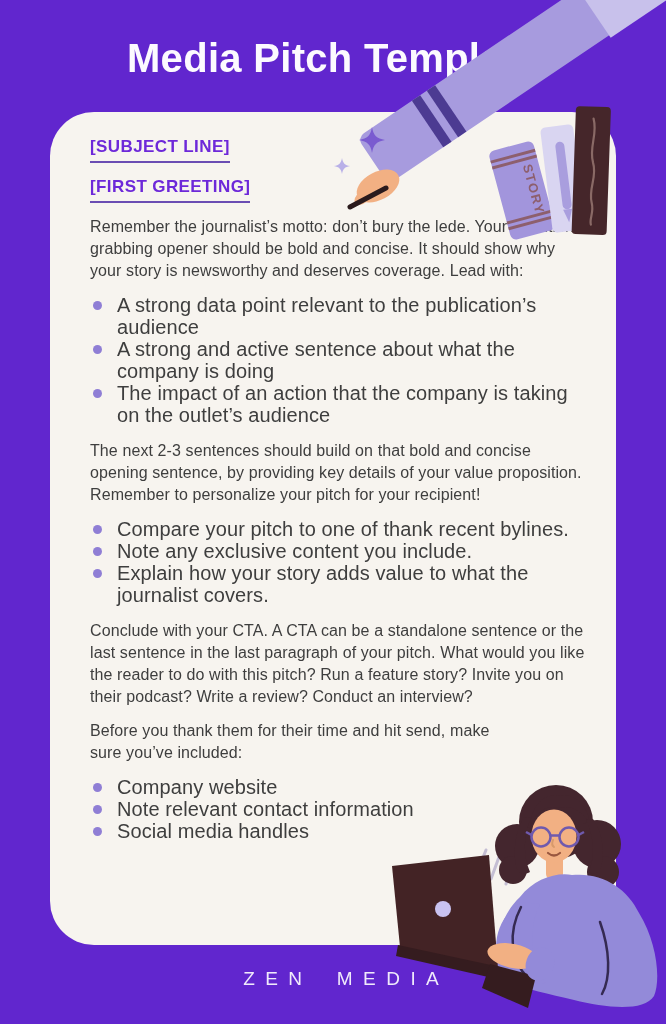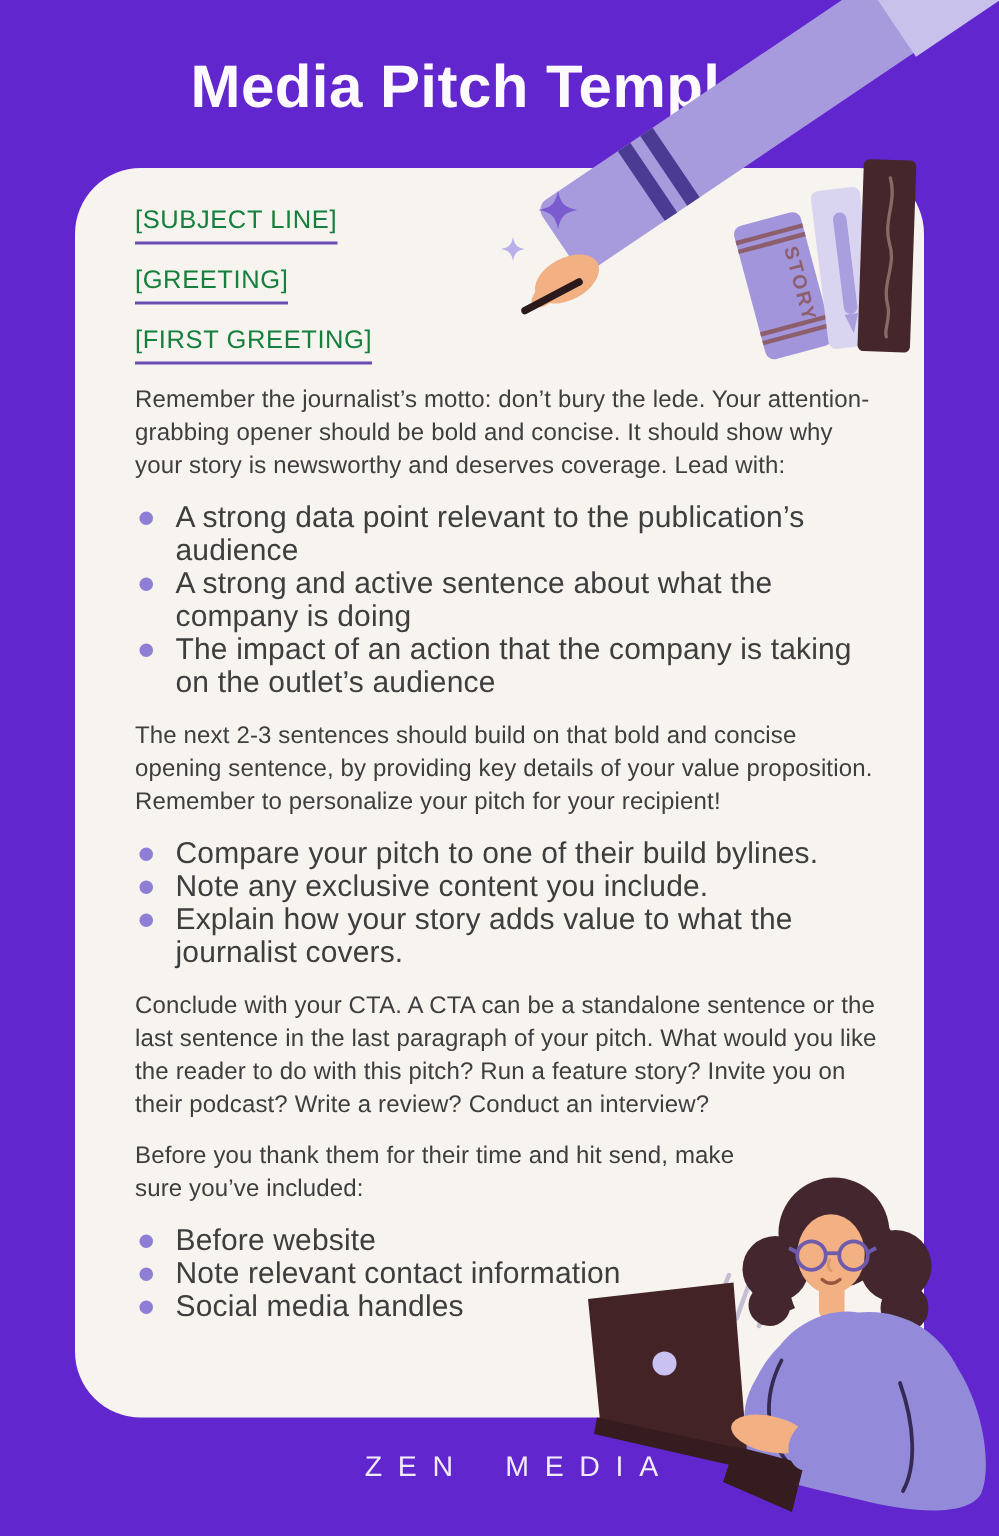--- a/index.html
+++ b/index.html
@@ -22,21 +22,21 @@
   .card{
     position:absolute;left:50px;top:112px;
     width:566px;height:833px;
     background:#F7F4EF;border-radius:44px;
     box-sizing:border-box;
     padding:24px 30px 0 40px;
   }
   .ph-row{margin:0 0 13px;}
   .ph-label{
     display:inline-block;
-    font-size:17px;font-weight:400;color:#15803d;
+    font-size:17px;font-weight:700;color:#6d28d9;
     line-height:21px;letter-spacing:.4px;
     padding-bottom:4px;
     border-bottom:2px solid #6A4DB3;
   }
   .card p{
     margin:0 0 12px;
     font-size:16px;line-height:22px;color:#3E3E3E;
     max-width:502px;letter-spacing:.1px;
   }
   .card p.first{}
@@ -73,48 +73,45 @@
 
 <div class="poster">
 
   <h1 class="page-title">Media Pitch Template</h1>
 
   <div class="card">
     <div class="ph-row">
       <span class="ph-label">[SUBJECT LINE]</span>
     </div>
     <div class="ph-row">
-      <span class="ph-label">[GREETING]</span>
-    </div>
-    <div class="ph-row">
       <span class="ph-label">[FIRST GREETING]</span>
     </div>
 
     <p class="first">Remember the journalist’s motto: don’t bury the lede. Your attention-grabbing opener should be bold and concise. It should show why your story is newsworthy and deserves coverage. Lead with:</p>
 
     <ul>
       <li>A strong data point relevant to the publication’s audience</li>
       <li>A strong and active sentence about what the company is doing</li>
       <li>The impact of an action that the company is taking on the outlet’s audience</li>
     </ul>
 
     <p>The next 2-3 sentences should build on that bold and concise opening sentence, by providing key details of your value proposition. Remember to personalize your pitch for your recipient!</p>
 
     <ul>
-      <li>Compare your pitch to one of their build bylines.</li>
+      <li>Compare your pitch to one of thank recent bylines.</li>
       <li>Note any exclusive content you include.</li>
       <li>Explain how your story adds value to what the journalist covers.</li>
     </ul>
 
     <p>Conclude with your CTA. A CTA can be a standalone sentence or the last sentence in the last paragraph of your pitch. What would you like the reader to do with this pitch? Run a feature story? Invite you on their podcast? Write a review? Conduct an interview?</p>
 
     <p class="narrow">Before you thank them for their time and hit send, make sure you’ve included:</p>
 
     <ul>
-      <li>Before website</li>
+      <li>Company website</li>
       <li>Note relevant contact information</li>
       <li>Social media handles</li>
     </ul>
   </div>
 
   <svg class="illu illu-pen" width="336" height="256" viewBox="0 0 336 256">
 
     <g transform="translate(158,152) rotate(-15)">
       <rect x="0" y="0" width="46" height="92" rx="6" fill="#A295DC"></rect>
       <rect x="0" y="9" width="46" height="3" fill="#8D5F6D"></rect>

